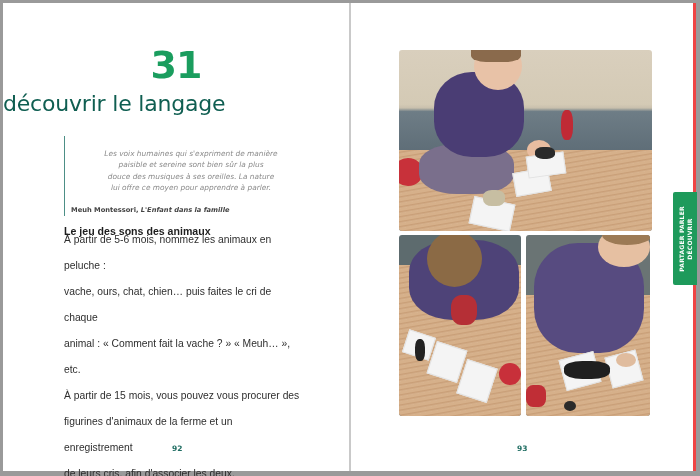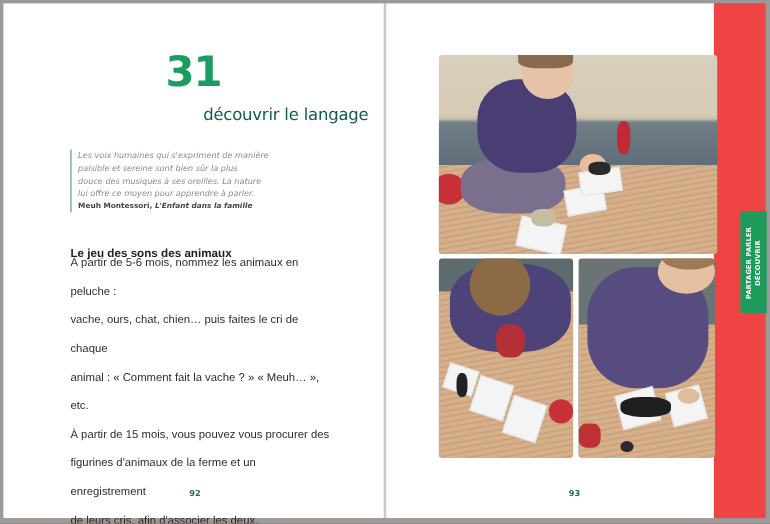--- a/index.html
+++ b/index.html
@@ -8,47 +8,47 @@
       background: #9a9a9a;
       font-family: "DejaVu Sans", sans-serif;
       position: relative;
     }
     .spread {
       position: absolute; left: 3px; top: 3px; width: 693px; height: 468px;
       background: #ef4444;
     }
     .page { position: absolute; top: 0; height: 468px; background: #fff; }
     .page-left { left: 0; width: 346px; }
-    .page-right { left: 348px; width: 298px; }
+    .page-right { left: 348px; width: 298px; padding-left: 44px; }
     .gutter {
       position: absolute; left: 346px; top: 0; width: 2px; height: 468px;
       background: #c9c9c9;
     }
 
     .chapter-num {
       position: absolute; left: 0; width: 346px; top: 40px;
       text-align: center; color: #1a9d5e;
       font-family: "DejaVu Sans", sans-serif; font-weight: bold;
       font-size: 38px; letter-spacing: -1px; line-height: 44px;
     }
     .chapter-title {
       position: absolute; left: 0; width: 332px; top: 88px;
-      text-align: right; color: #0f5e51;
+      text-align: left; color: #0f5e51;
       font-family: "DejaVu Sans", sans-serif;
-      font-size: 15px; line-height: 26px; letter-spacing: -0.2px;
+      font-size: 22px; line-height: 26px; letter-spacing: -0.2px;
     }
 
     .quote {
       position: absolute; left: 61px; top: 133px; width: 240px;
       border-left: 1.5px solid #4d8f86; padding-left: 6px;
     }
     .quote-text {
       font-family: "DejaVu Sans", sans-serif; font-style: italic;
       font-size: 7.4px; line-height: 11.3px; color: #8a8a8a;
-      white-space: pre-line; margin: 0;
+      white-space: pre-line; margin: 12px; text-align: center;
     }
     .quote-source {
       font-family: "DejaVu Sans", sans-serif; font-size: 6.7px;
       line-height: 11px; color: #444; font-weight: bold; margin-top: 1px;
     }
     .quote-source i { font-style: italic; }
 
     .section-heading {
       position: absolute; left: 61px; top: 209px;
       font-family: "Liberation Sans", sans-serif; font-weight: bold;

